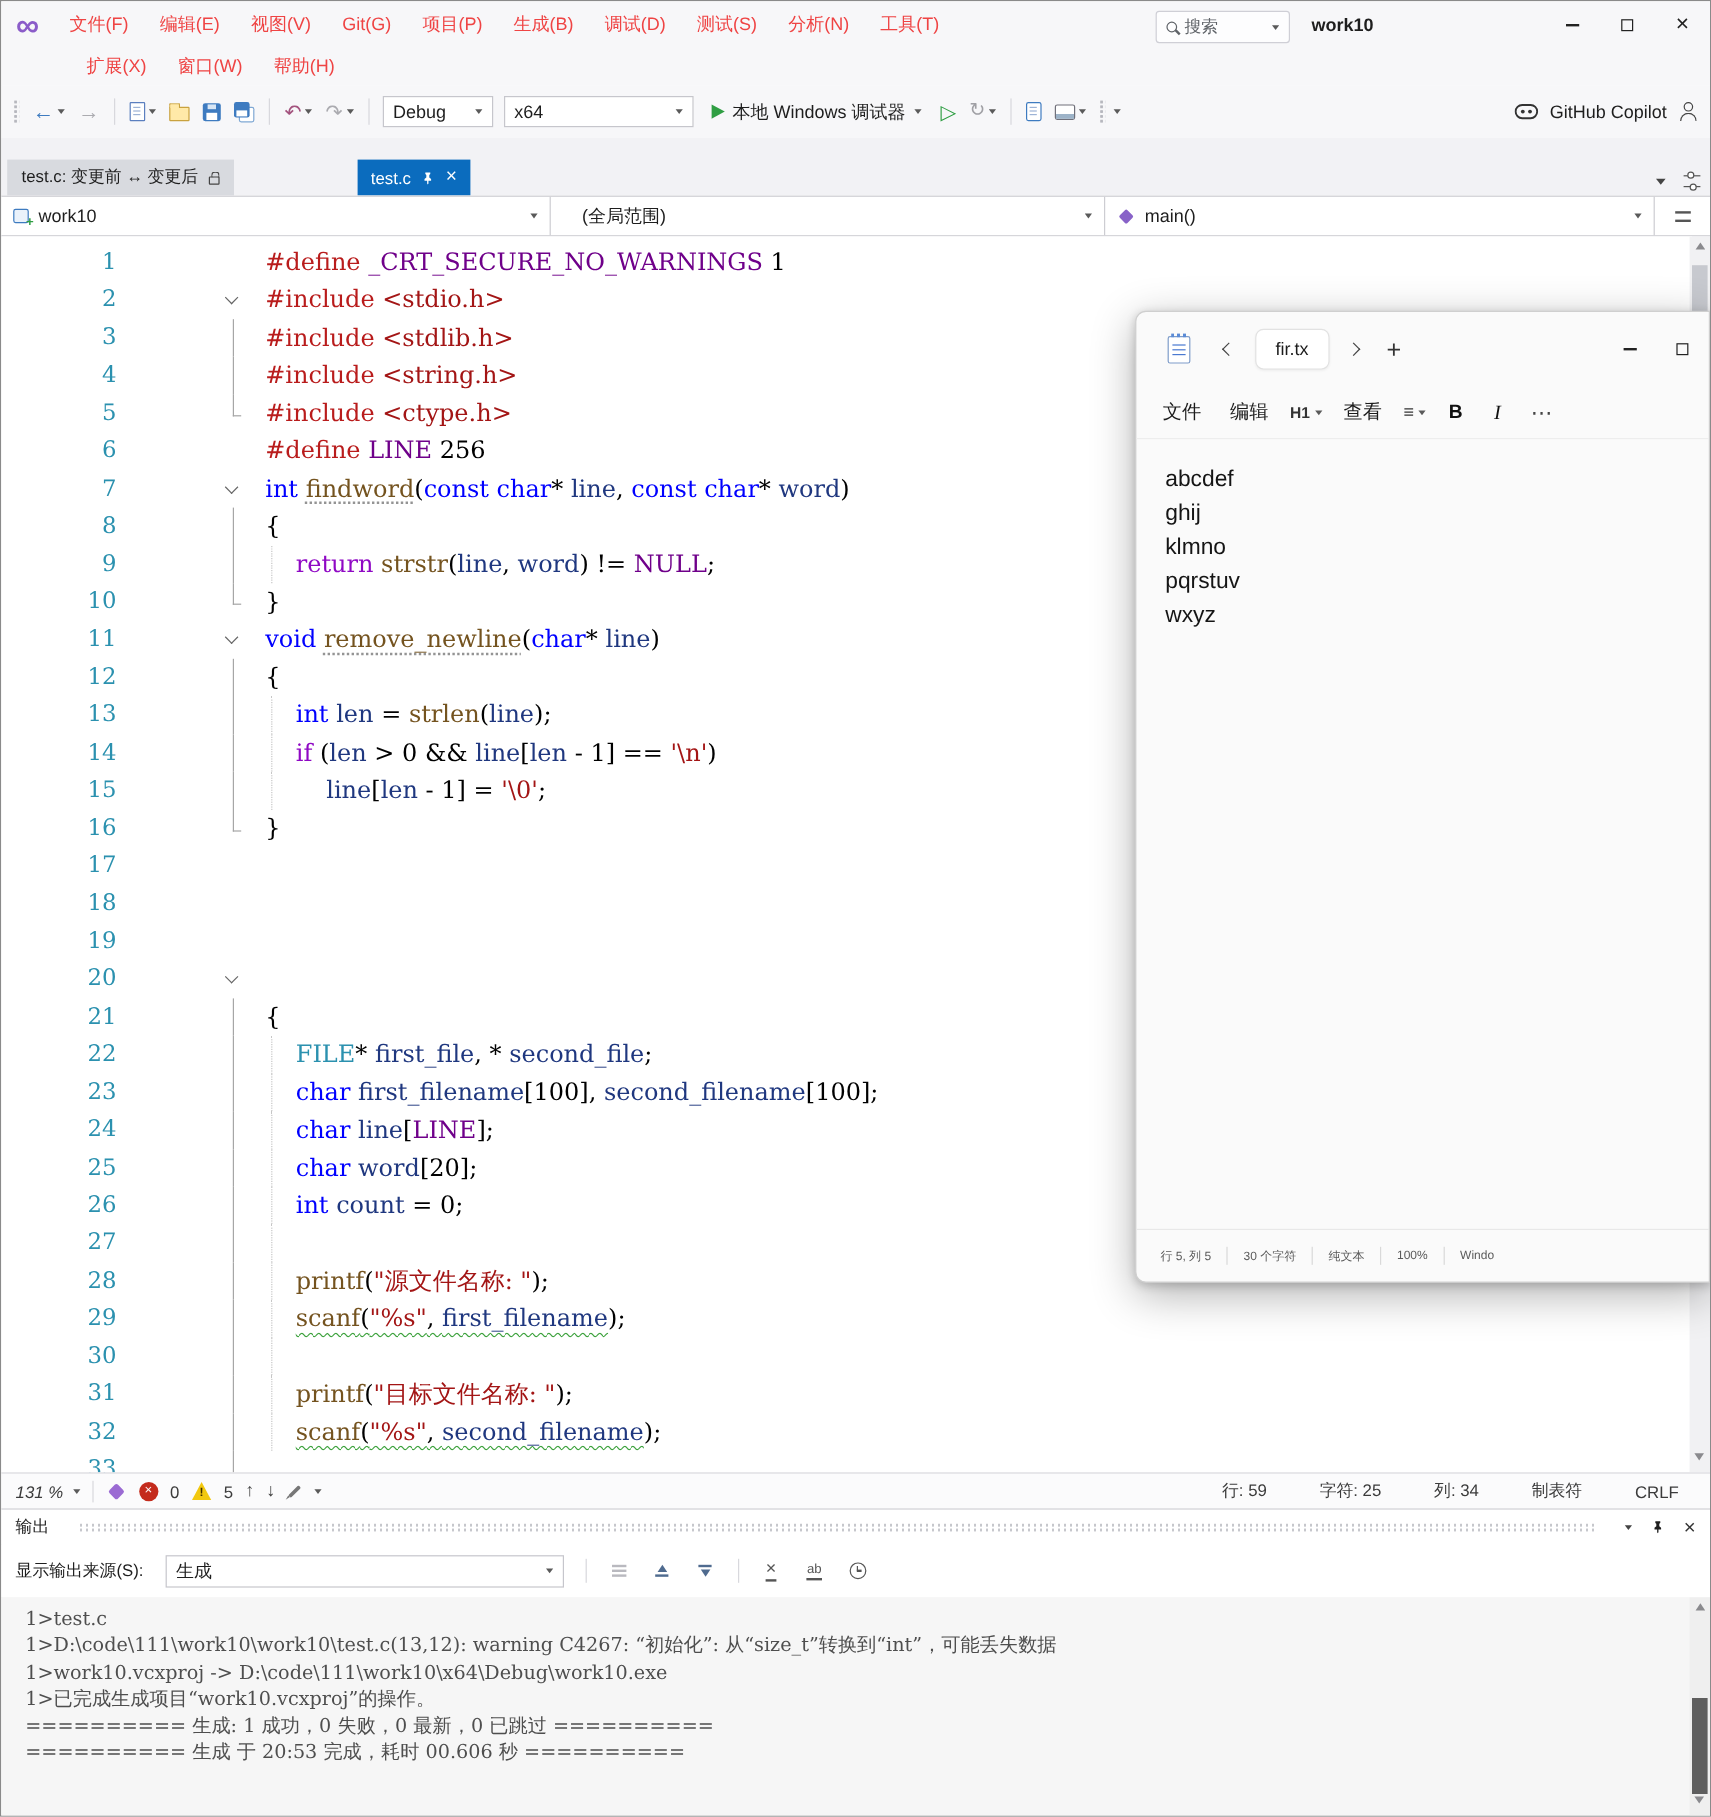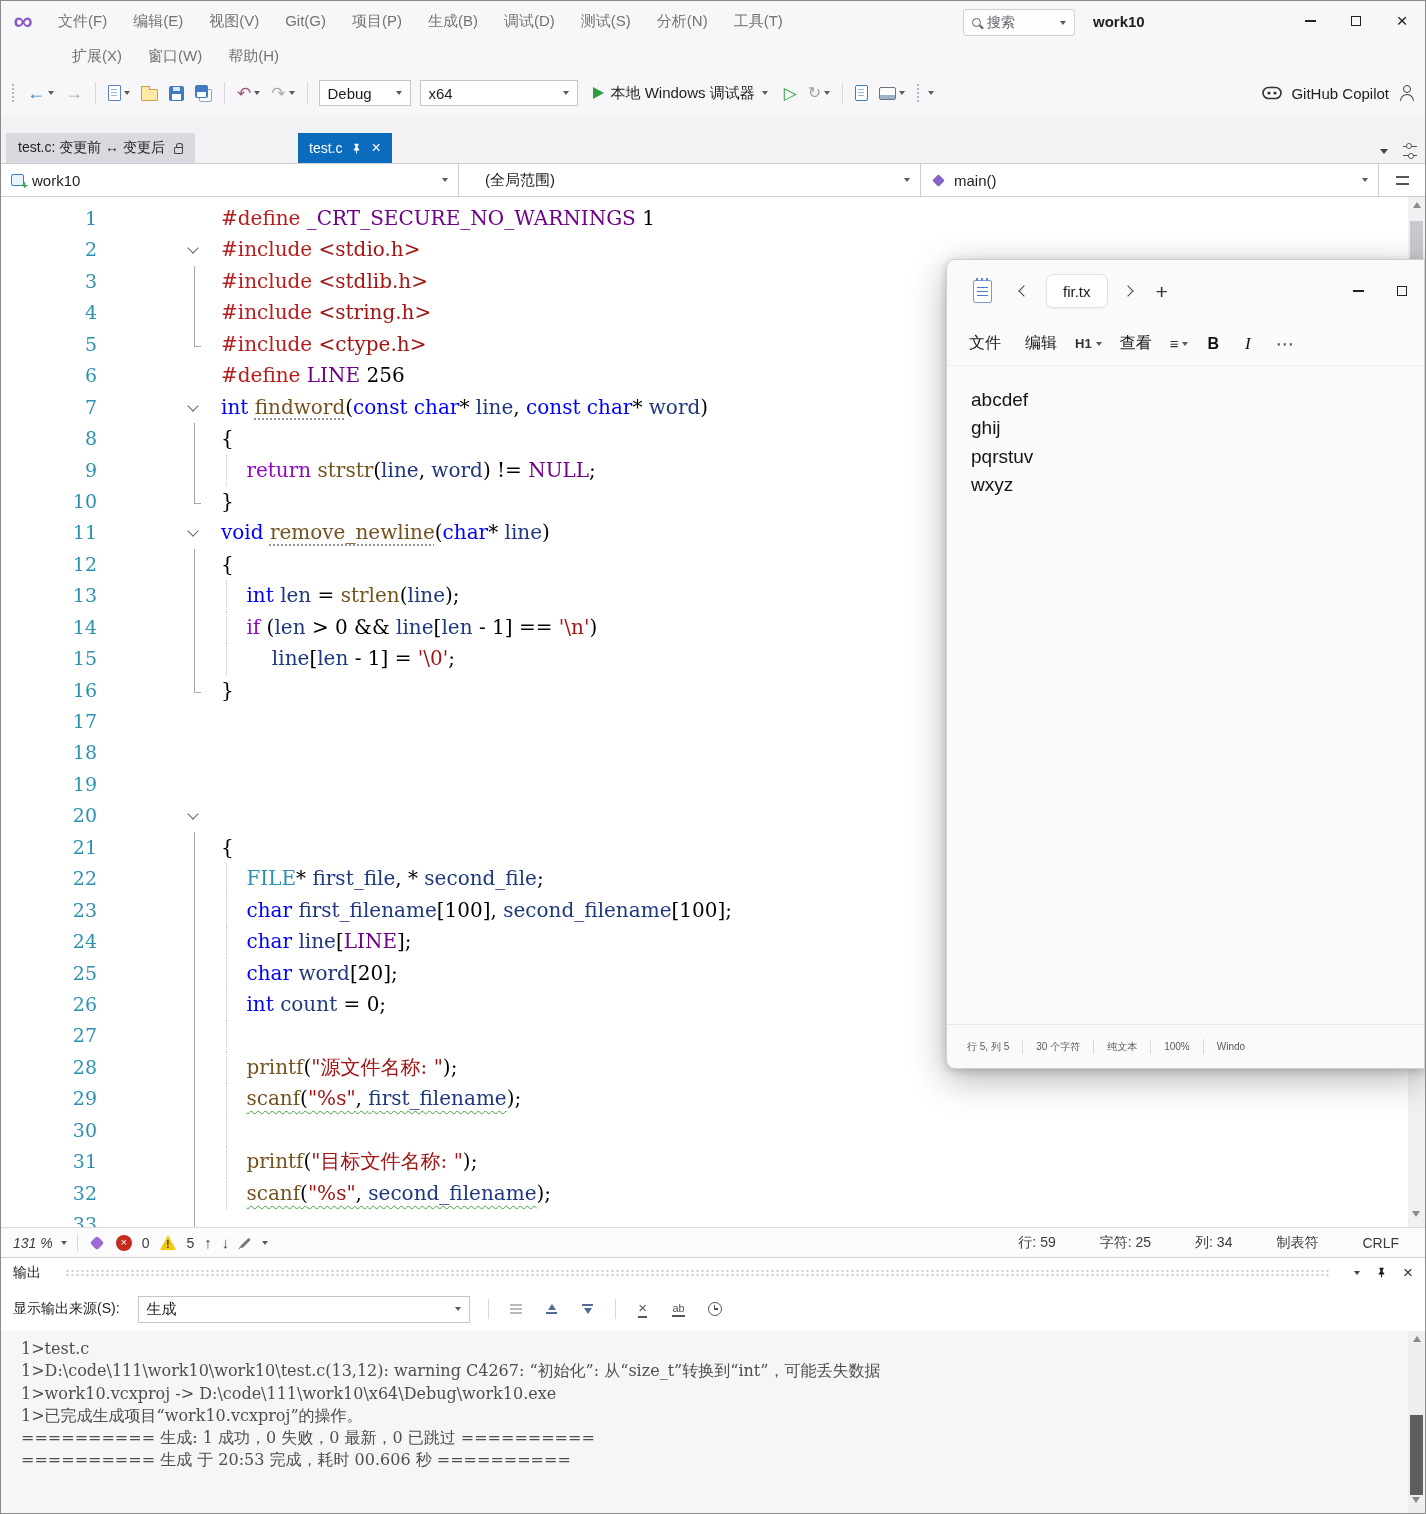--- a/index.html
+++ b/index.html
@@ -5,21 +5,21 @@
   html,body{margin:0;padding:0;background:#ddd;}
   *{box-sizing:border-box;}
   .vs-window{position:relative;width:1426px;height:1514px;background:#fff;border:1px solid #8a8a8a;
     font-family:"Liberation Sans",sans-serif;overflow:hidden;}
 
   
   .titlebar{position:absolute;top:0;left:0;right:0;height:70px;background:#F7F7F9;}
   .tb-row1{display:flex;align-items:center;height:40px;}
   .vs-logo{width:44px;text-align:center;font-size:27px;font-weight:bold;color:#8B5CC9;line-height:40px;}
   .menu-row{display:flex;align-items:center;height:100%;}
-  .menu-item{padding:0 13px;font-size:15px;color:#737373;line-height:40px;cursor:default;}
+  .menu-item{padding:0 13px;font-size:15px;color:#ef4444;line-height:40px;cursor:default;}
   .tb-row2{height:30px;display:flex;align-items:center;padding-left:58px;}
   .tb-row2 .menu-item{line-height:30px;}
   .search-box{position:absolute;left:962px;top:8px;width:112px;height:27px;background:#FDFDFE;border:1px solid #CFCFD6;
     border-radius:3px;display:flex;align-items:center;padding:0 8px;color:#5f6368;font-size:14px;gap:6px;}
   .mag{width:9px;height:9px;border:1.6px solid #5f6368;border-radius:50%;position:relative;flex:none;}
   .mag::after{content:"";position:absolute;width:5px;height:1.6px;background:#5f6368;transform:rotate(45deg);right:-4px;bottom:-2px;}
   .caret{width:0;height:0;border-left:3.5px solid transparent;border-right:3.5px solid transparent;border-top:4.5px solid #5a5a5a;display:inline-block;flex:none;}
   .search-box .caret{margin-left:auto;}
   .win-title{position:absolute;left:1092px;top:0;height:40px;display:flex;align-items:center;font-size:15px;font-weight:bold;color:#1e1e1e;}
   .win-controls{position:absolute;right:0;top:0;display:flex;}
@@ -480,20 +480,21 @@
         <span class="np-h1">H1<span class="caret"></span></span>
         <span class="np-menu">查看</span>
         <span class="np-list">≡<span class="caret"></span></span>
         <span class="np-bold">B</span>
         <span class="np-italic">I</span>
         <span class="np-more">⋯</span>
       </div>
     <div class="np-content" id="np-content">
         <div class="np-line">abcdef</div>
         <div class="np-line">ghij</div>
+        <div class="np-line">klmno</div>
         <div class="np-line">pqrstuv</div>
         <div class="np-line">wxyz</div>
       </div>
     <div class="np-statusbar" id="np-statusbar">
         <span>行 5, 列 5</span>
         <span class="np-div"></span>
         <span>30 个字符</span>
         <span class="np-div"></span>
         <span>纯文本</span>
         <span class="np-div"></span>

